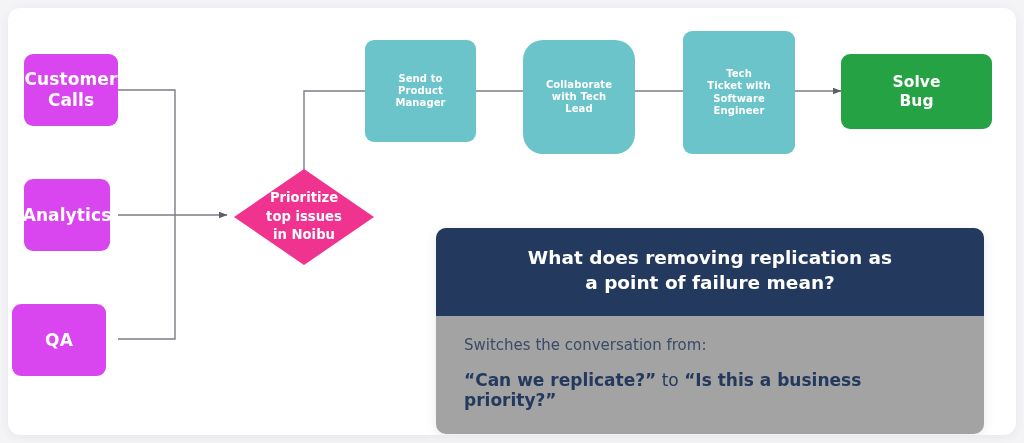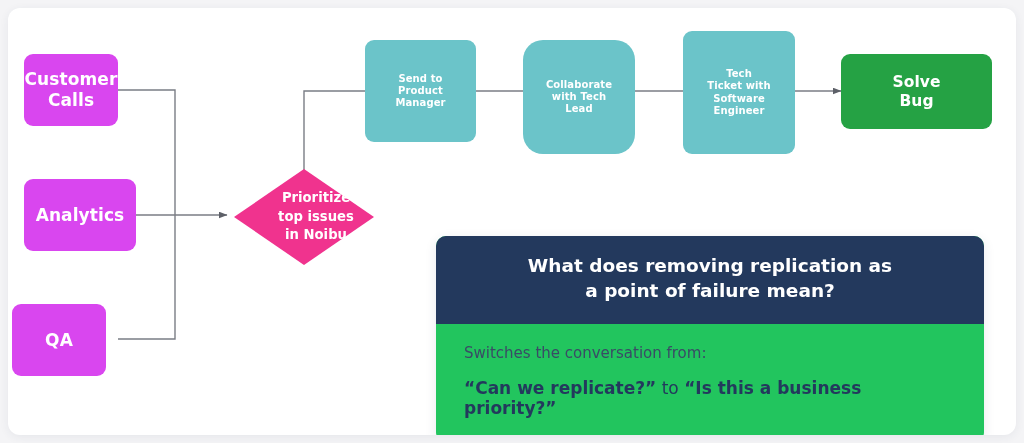--- a/index.html
+++ b/index.html
@@ -79,44 +79,44 @@
     position: absolute;
     left: 0;
     top: 0;
     width: 100%;
     height: 100%;
     background: #f0338e;
     clip-path: polygon(50% 0%, 100% 50%, 50% 100%, 0% 50%);
   }
   .diamond-text {
     position: absolute;
-    left: 12px;
+    left: 0;
     top: 0;
     width: 100%;
     height: 100%;
     display: flex;
     align-items: center;
     justify-content: center;
     text-align: center;
     color: #ffffff;
     font-size: 13.2px;
     font-weight: 700;
     line-height: 1.42;
     white-space: pre-line;
   }
 
   
   #callout {
     position: absolute;
     left: 428px;
-    top: 228px;
+    top: 220px;
     width: 548px;
     border-radius: 10px;
     overflow: hidden;
-    background: #22c55e;
+    background: #a3a3a3;
     box-shadow: 0 3px 12px rgba(35,57,93,0.10);
   }
   #callout-header {
     background: #23395d;
     color: #ffffff;
     text-align: center;
     padding: 18px 24px 20px 24px;
     font-size: 18.5px;
     font-weight: 700;
     line-height: 1.34;
@@ -164,21 +164,21 @@
     <path d="M 627 83 L 675 83" fill="none" stroke="#7a7d85" stroke-width="1.4"></path>
 
     <path d="M 787 83 L 833 83" fill="none" stroke="#7a7d85" stroke-width="1.4" marker-end="url(#arrowhead)"></path>
   </svg>
 
   <div class="node source" style="left:16px; top:46px; width:94px; height:72px;">
     <span class="lbl">Customer
 Calls</span>
   </div>
 
-  <div class="node source" style="left:16px; top:171px; width:112px; height:72px;">
+  <div class="node source" style="left:16px; top:171px; width:86px; height:72px;">
     <span class="lbl">Analytics</span>
   </div>
 
   <div class="node source" style="left:4px; top:296px; width:94px; height:72px;">
     <span class="lbl">QA</span>
   </div>
 
   <div class="diamond-wrap" style="left:226px; top:161px; width:140px; height:96px;">
     <div class="diamond-shape"></div>
     <div class="diamond-text">Prioritize

